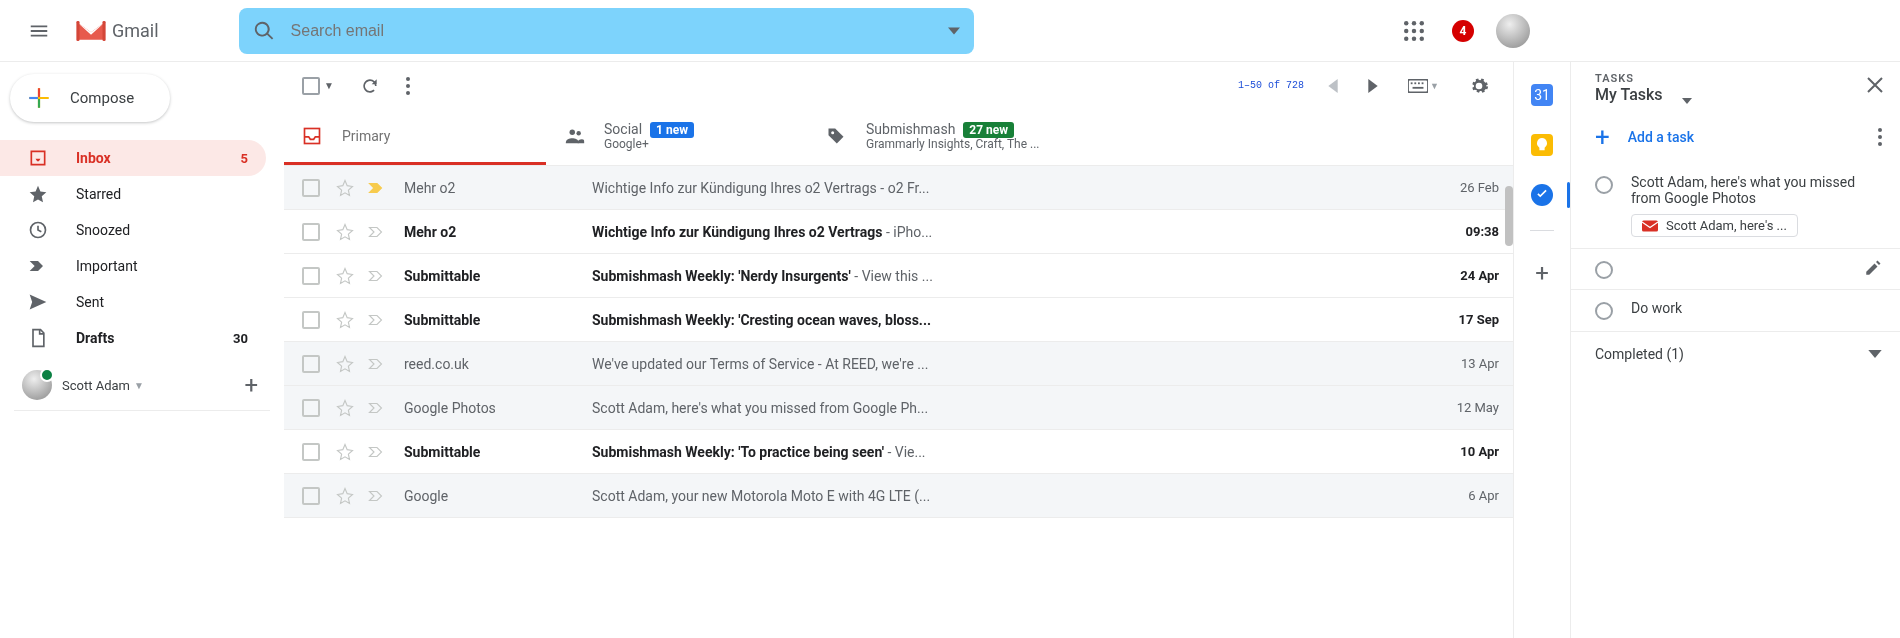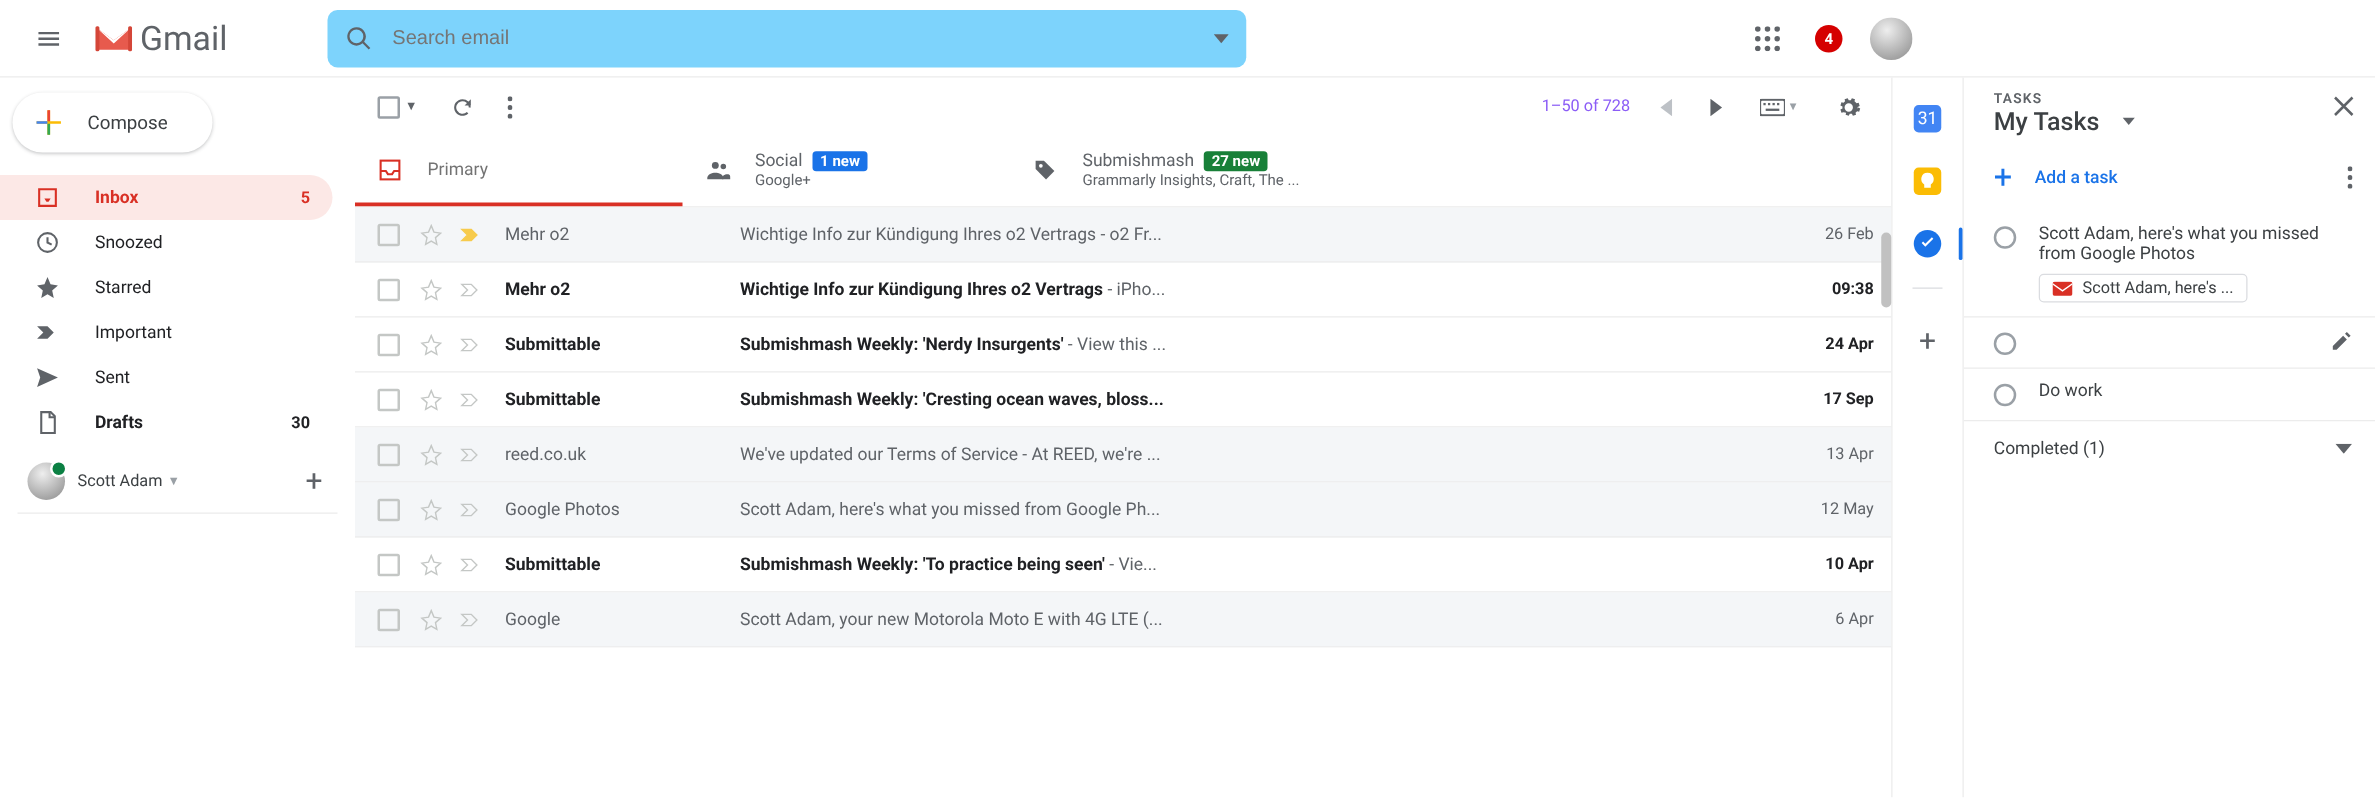--- a/index.html
+++ b/index.html
@@ -17,21 +17,21 @@
     
     .header {
       display: flex;
       align-items: center;
       height: 62px;
       border-bottom: 1px solid #ececec;
       padding-left: 20px;
     }
     .hamburger { padding: 8px; border-radius: 50%; color: #5f6368; cursor: pointer;}
     .logo-wrap { display: flex; align-items: center; margin-left: 18px; }
-    .brand { font-size: 27px; color: #5f6368; font-weight: 400; margin-left: 6px; cursor: pointer;}
+    .brand { font-size: 18px; color: #5f6368; font-weight: 400; margin-left: 6px; cursor: pointer;}
     .search-wrap {
       margin-left: 80px;
       flex: 0 0 735px;
       height: 46px;
       background: #7dd3fc;
       border-radius: 8px;
       display: flex;
       align-items: center;
       padding: 0 14px;
       color: #5f6368;
@@ -101,21 +101,21 @@
       height: 48px; display:flex; align-items:center; padding: 0 18px;
       color:#5f6368;
       border-bottom: 1px solid transparent;
     }
     .tb-check {
       width:18px;height:18px;border:2px solid #9aa0a6; border-radius:2px;
     }
     .tb-caret { font-size:10px; margin-left:4px; color:#5f6368;}
     .tb-icon { margin-left: 26px; cursor:pointer;}
     .tb-right { margin-left:auto; display:flex; align-items:center; gap:18px;}
-    .page-count { color:#8b5cf6; font-size:13px;}
+    .page-count { color:#1d4ed8; font-size:10px;font-family:Liberation Mono, monospace;}
     .nav-ico { color:#9aa0a6; padding:6px;}
     .tabrow { display:flex; height:56px; align-items:stretch; border-bottom:1px solid #ececec;}
     .cat-tab {
       width: 262px; display:flex; align-items:center; padding-left: 18px;
       border-bottom:3px solid transparent; color:#5f6368; cursor:pointer;
     }
     .cat-tab.active { color:#737373; border-bottom-color:#d93025;}
     .cat-tab .cico { width:22px; margin-right:18px; display:flex; }
     .cat-tab .ctitle { font-size:14px; }
     .cat-tab .csub { font-size:12px; color:#5f6368;}
@@ -171,21 +171,21 @@
     .tasks-panel {
       width: 330px; border-left:1px solid #ececec; display:flex; flex-direction:column;
     }
     .tasks-head {
       padding: 10px 16px 6px 24px; display:flex; align-items:flex-start;
     }
     .tasks-head-titles { flex:1;}
     .tasks-eyebrow {
       font-size:11px; letter-spacing:1px; color:#5f6368; font-weight:600;
     }
-    .tasks-title { font-size:20px; color:#3c4043; font-weight:500; display:flex; align-items:center; gap:19px;}
+    .tasks-title { font-size:16px; color:#3c4043; font-weight:500; display:flex; align-items:flex-end; gap:19px;}
     .tasks-close { color:#5f6368; margin-top:4px;}
     .add-task-row {
       display:flex; align-items:center; padding: 14px 18px 14px 24px;
     }
     .addt-plus {
       color:#1a73e8; font-size:26px; line-height:1; margin-right:18px; font-weight:400;
     }
     .addt-label { color:#1a73e8; font-size:14px; font-weight:500;}
     .addt-menu { margin-left:auto; color:#5f6368;}
     .task-item {
@@ -284,33 +284,33 @@
             <path d="M4 4h16v16H4z" fill="none" stroke="currentColor" stroke-width="2"></path>
             <path d="M4 13h5l2 3h2l2-3h5"></path>
           </svg>
         </span>
       <span>Inbox</span>
       <span class="count">5</span>
     </div>
     <div class="side-item">
       <span class="ico">
           <svg width="20" height="20" viewBox="0 0 24 24" fill="#5f6368">
-            <circle cx="12" cy="12" r="9" fill="none" stroke="#5f6368" stroke-width="2"></circle>
-            <path d="M12 7v5l4 2" stroke="#5f6368" stroke-width="2" fill="none"></path>
-          </svg>
-        </span>
-      <span>Snoozed</span>
+            <path d="M12 2l2.9 6.9L22 10l-5.5 4.8L18 22l-6-3.5L6 22l1.5-7.2L2 10l7.1-1.1z"></path>
+          </svg>
+        </span>
+      <span>Starred</span>
     </div>
     <div class="side-item">
       <span class="ico">
           <svg width="20" height="20" viewBox="0 0 24 24" fill="#5f6368">
-            <path d="M12 2l2.9 6.9L22 10l-5.5 4.8L18 22l-6-3.5L6 22l1.5-7.2L2 10l7.1-1.1z"></path>
-          </svg>
-        </span>
-      <span>Starred</span>
+            <circle cx="12" cy="12" r="9" fill="none" stroke="#5f6368" stroke-width="2"></circle>
+            <path d="M12 7v5l4 2" stroke="#5f6368" stroke-width="2" fill="none"></path>
+          </svg>
+        </span>
+      <span>Snoozed</span>
     </div>
     <div class="side-item">
       <span class="ico">
           <svg width="20" height="20" viewBox="0 0 24 16" fill="#5f6368">
             <path d="M2 2h10l6 6-6 6H2l6-6z"></path>
           </svg>
         </span>
       <span>Important</span>
     </div>
     <div class="side-item">

